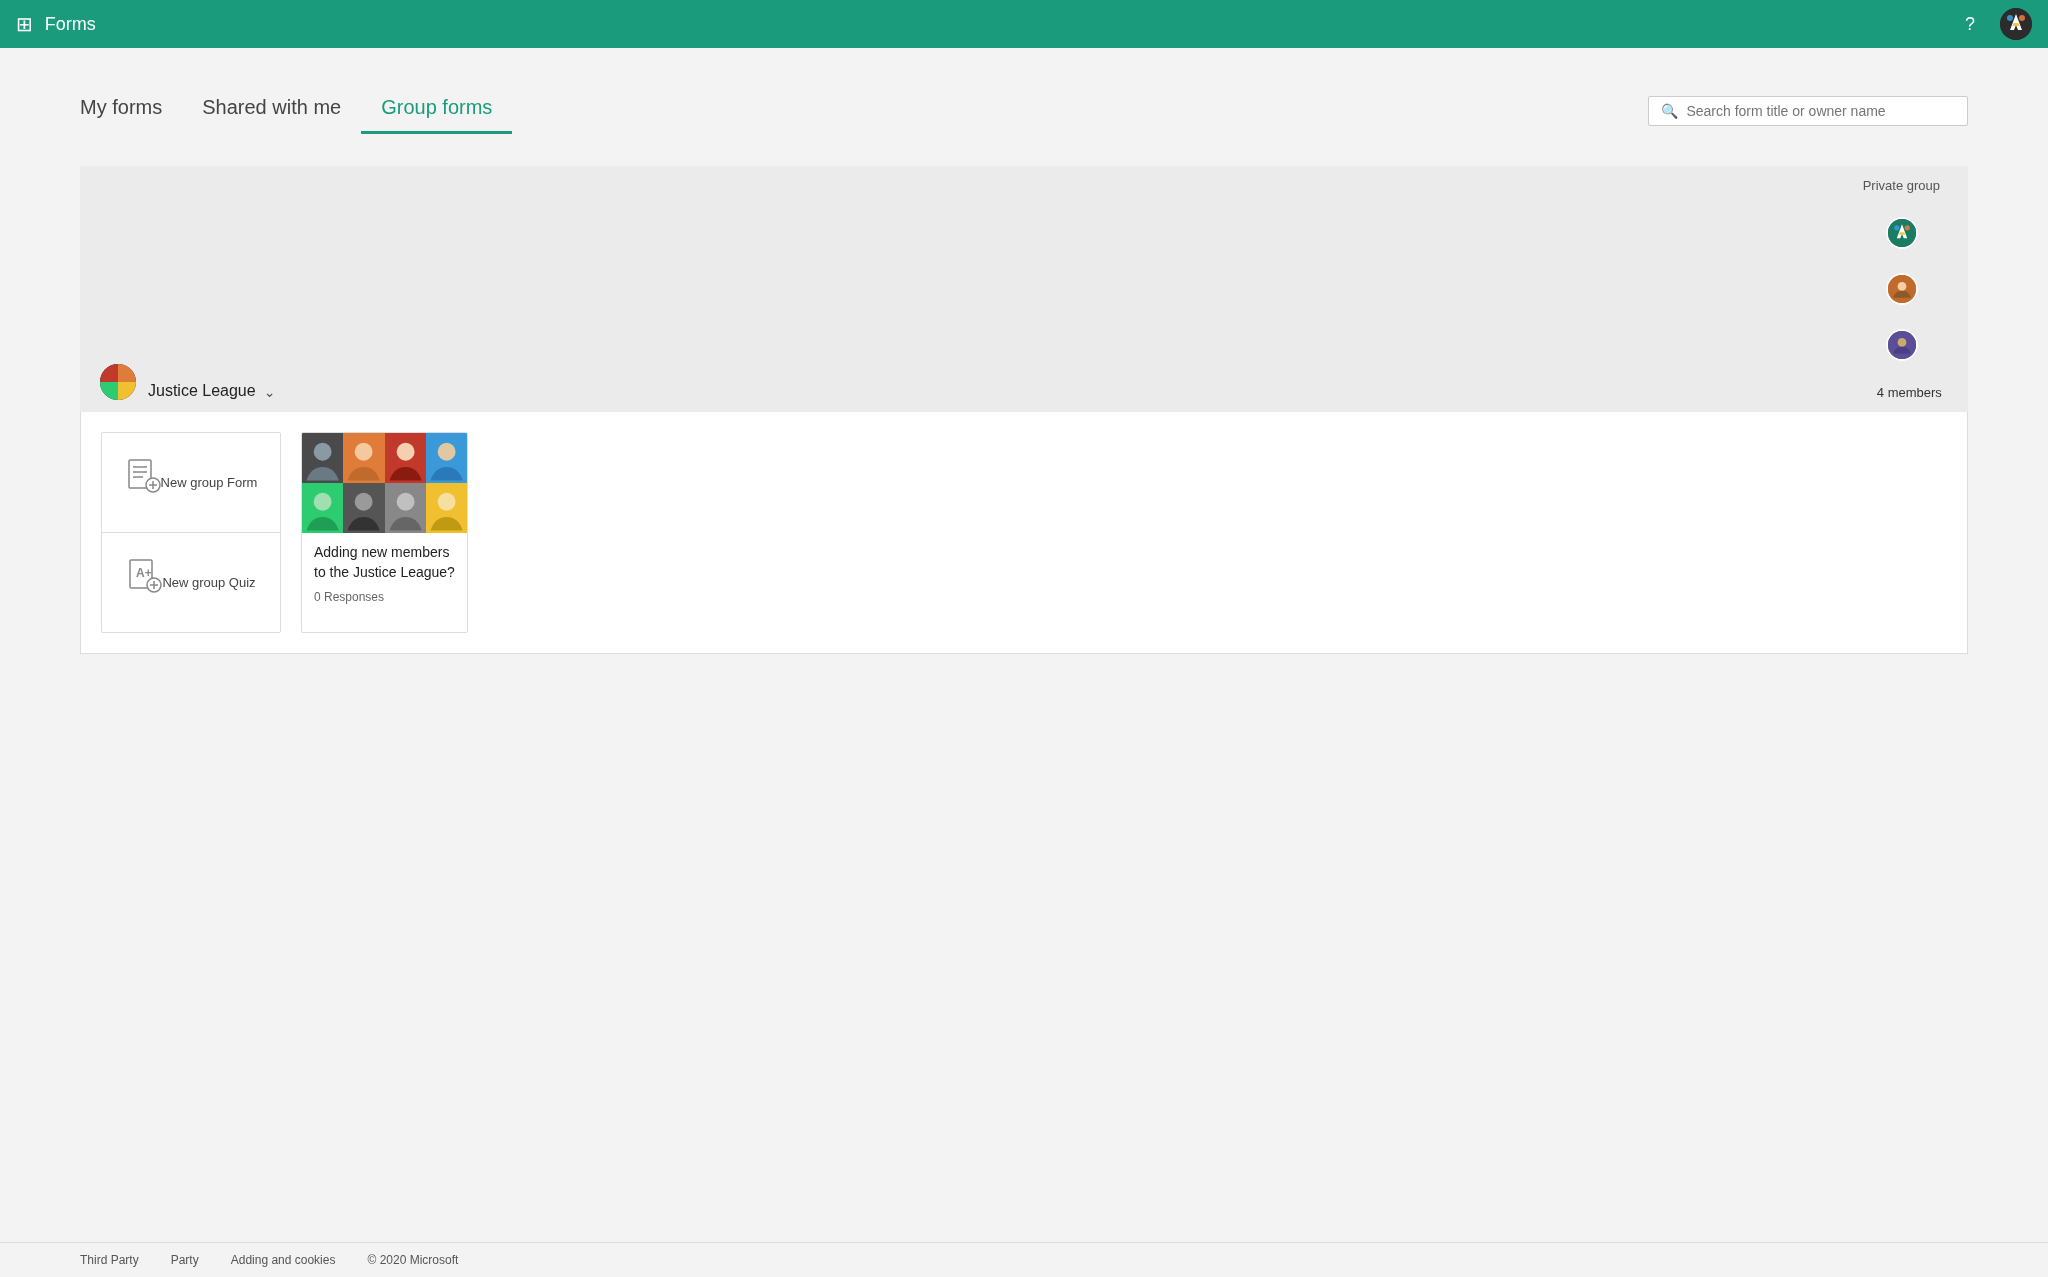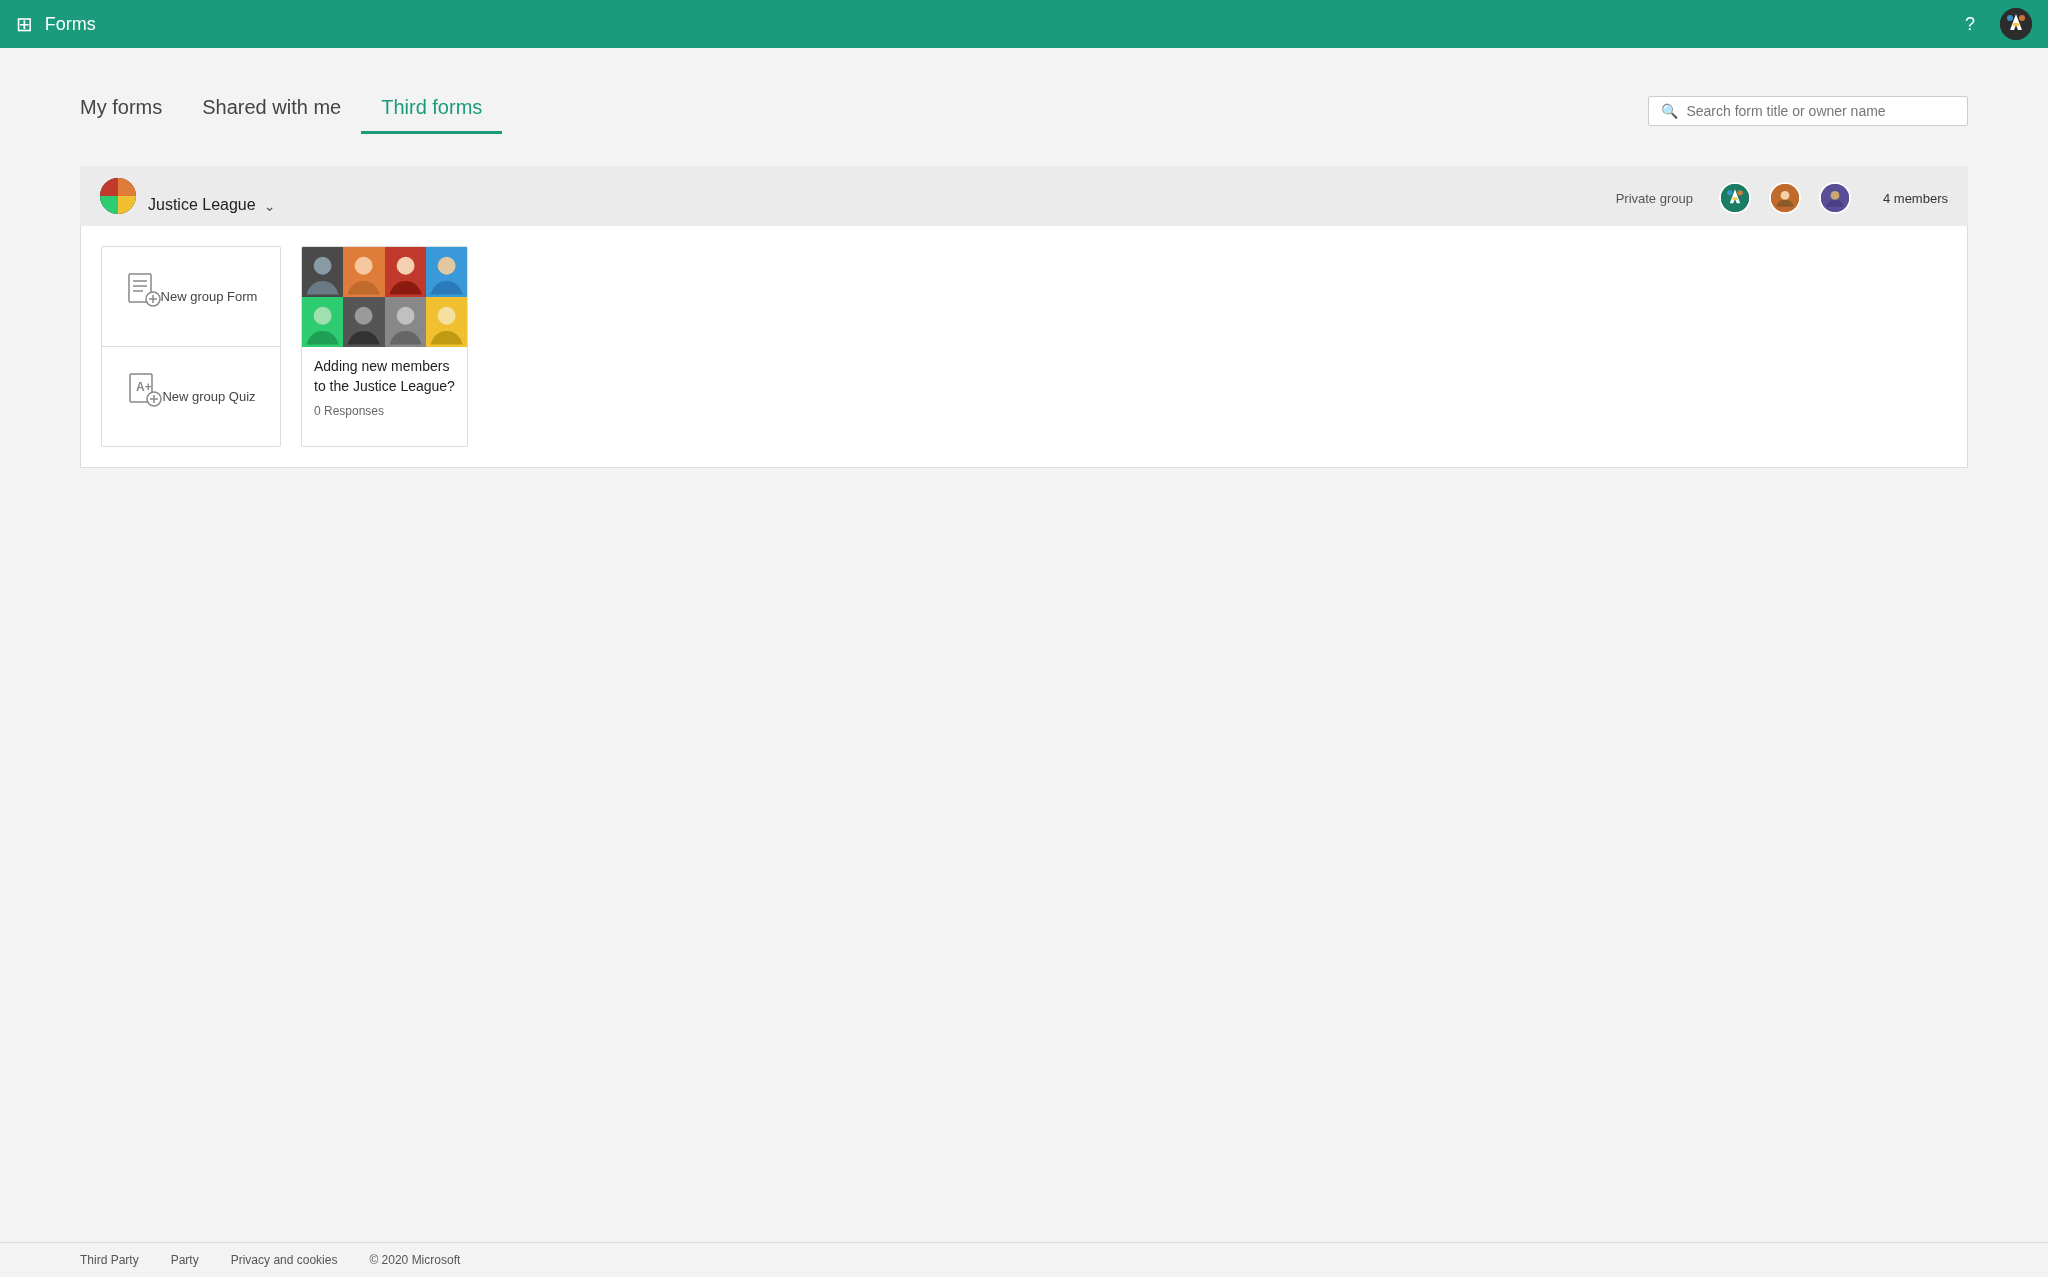--- a/index.html
+++ b/index.html
@@ -126,20 +126,21 @@
     .group-chevron {
       color: #555;
       font-size: 14px;
       cursor: pointer;
     }
     .group-right {
       margin-left: auto;
       display: flex;
       align-items: center;
       gap: 24px;
+      flex-direction: column;
     }
     .private-group-label {
       font-size: 13px;
       color: #555;
       margin-right: 8px;
     }
     .member-avatar {
       width: 32px;
       height: 32px;
       border-radius: 50%;
@@ -281,21 +282,21 @@
       <circle cx="10" cy="10" r="3" fill="#3a9ad9" opacity="0.9"></circle>
     </svg>
   </div>
 </div>
 
 <div class="main">
 
   <div class="tabs">
     <span class="tab-item">My forms</span>
     <span class="tab-item">Shared with me</span>
-    <span class="tab-item active">Third forms</span>
+    <span class="tab-item active">Group forms</span>
     <div class="search-bar">
       <span class="search-icon">🔍</span>
       <input type="text" placeholder="Search form title or owner name" style="">
     </div>
   </div>
 
   <div class="group-header">
     <div class="group-avatar">
 
       <svg width="36" height="36" viewBox="0 0 36 36" xmlns="http://www.w3.org/2000/svg">
@@ -435,15 +436,15 @@
         <div class="form-card-responses">0 Responses</div>
       </div>
     </div>
 
   </div>
 </div>
 
 <div class="footer">
   <a>Third Party</a>
   <a>Party</a>
-  <a>Privacy and cookies</a>
+  <a>Adding and cookies</a>
   <span>© 2020 Microsoft</span>
 </div>
 
 </body></html>

